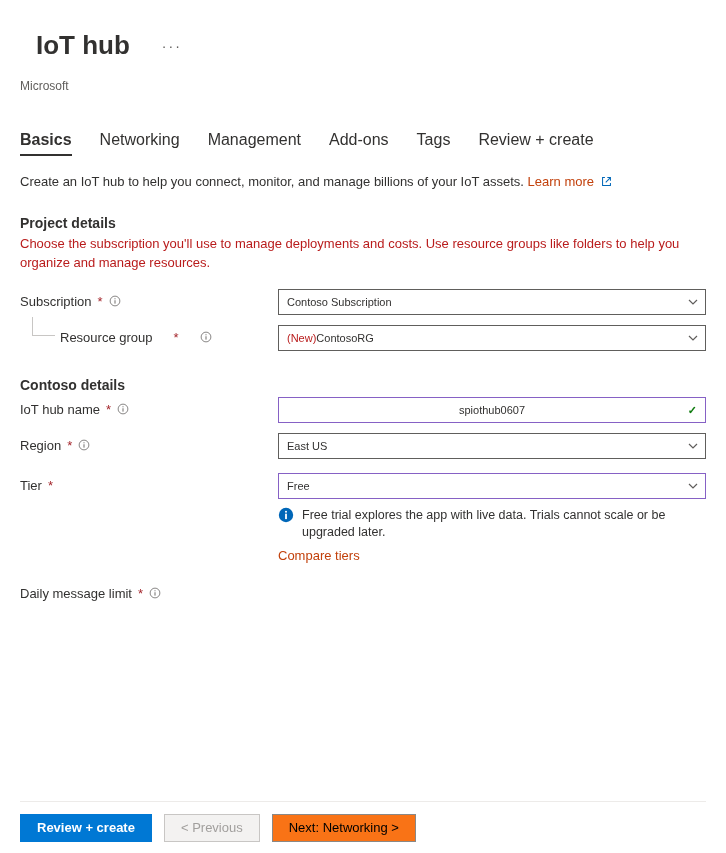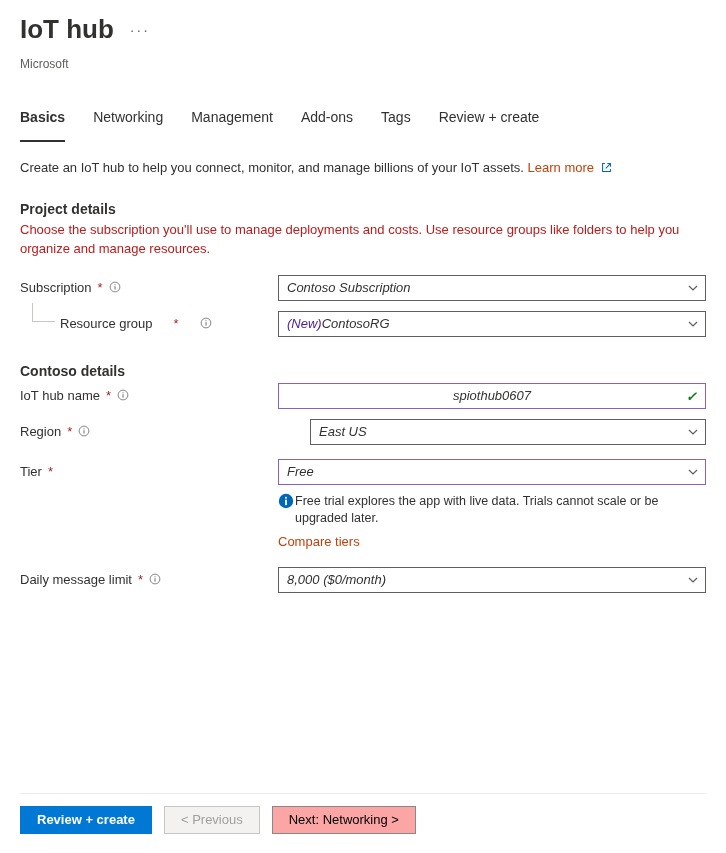--- a/index.html
+++ b/index.html
@@ -6,26 +6,26 @@
   body {
     margin: 0;
     padding: 14px 20px;
     font-family: "Segoe UI", Arial, sans-serif;
     font-size: 13px;
     color: #323130;
     background: #fff;
     width: 726px;
   }
   .header-row { display:flex; align-items:center; gap:12px; }
-  h1 { font-size: 26px; font-weight: 600; margin: 0; }
+  h1 { font-size: 26px; font-weight: 600; margin: 16px; }
   .dots { font-size: 14px; color:#605e5c; letter-spacing:2px; padding:0 4px; cursor:pointer; }
-  .pub { font-size: 12px; color:#605e5c; margin-top:12px; }
+  .pub { font-size: 12px; color:#605e5c; margin-top:2px; }
 
   .tabs { display:flex; gap:28px; margin-top:38px; border-bottom:0; }
-  .tab { font-size:14px; padding-bottom:15px; cursor:pointer; color:#323130; }
+  .tab { font-size:16px; padding-bottom:5px; cursor:pointer; color:#323130; }
   .tab.active { font-weight:600; border-bottom:2px solid #323130; }
   .intro { margin-top:18px; font-size:13px; }
   .link { color:#c2410c; text-decoration:none; cursor:pointer; }
   .ext-icon { width:11px; height:11px; display:inline-block; vertical-align:-1px; margin-left:3px; }
 
   h3.section { font-size:14px; font-weight:700; margin:26px 0 4px 0; }
   p.desc { margin:2px 0 16px 0; color:#b91c1c; line-height:1.45;}
 
   .form-row { display:flex; align-items:flex-start; margin-bottom:10px; }
   .indent { padding-left:40px; }
@@ -33,39 +33,39 @@
   .indent-marker::before {
     content:""; position:absolute; left:12px; top:-8px; width:22px; height:18px;
     border-left:1px solid #c8c6c4; border-bottom:1px solid #c8c6c4;
   }
   .label-col { width:258px; display:flex; align-items:center; gap:6px; font-size:13px; padding-top:5px;}
   .req { color:#a4262c; }
   .info-icon { width:12px; height:12px; color:#605e5c; cursor:pointer; }
   .field-col { flex:1; min-width:0; }
 
   .select-box, .input-box {
-    width:100%; height:26px; border:1px solid #605e5c; font-size:13px;
+    width:100%; height:26px; border:1px solid #605e5c; font-size:11px;
     display:flex; align-items:center; padding:0 8px;
-    position:relative; background:#fff; cursor:pointer;font-style:italic;
+    position:relative; background:#fff; cursor:pointer;
   }
   .input-box { cursor:text;justify-content:center; }
   .select-box.hl, .input-box.hl { border-color:#8661c5; }
   .chev { position:absolute; right:6px; top:50%; transform:translateY(-50%); color:#605e5c; }
   .check { position:absolute; right:8px; top:50%; transform:translateY(-50%); color:#107c10; font-weight:bold; }
-  .new-tag { color:#4c1d95; }
+  .new-tag { color:#b91c1c; }
   .sublink { font-size:13px; margin-top:6px; }
 
-  .info-callout { display:flex; gap:1px; margin-top:8px; font-size:12.5px; line-height:1.4; }
+  .info-callout { display:flex; gap:8px; margin-top:8px; font-size:12.5px; line-height:1.4; }
   .info-badge { width:16px; height:16px; flex:0 0 16px; }
 
   .footer {
     position:relative; margin-top:200px; padding-top:12px; border-top:1px solid #edebe9;
     display:flex; gap:12px;
   }
-  .btn { height:28px; padding:0 16px; font-size:13px; border:1px solid #8a8886; background:#fca5a5; cursor:pointer; display:inline-flex; align-items:center; }
+  .btn { height:28px; padding:0 16px; font-size:13px; border:1px solid #8a8886; background:#f97316; cursor:pointer; display:inline-flex; align-items:center; }
   .btn.primary { background:#0078d4; color:#fff; border-color:#0078d4; font-weight:600; }
   .btn.disabled { color:#a19f9d; background:#f3f2f1; border-color:#c8c6c4; cursor:default; }
 </style>
 </head>
 <body>
 
 <div class="header-row">
   <h1>IoT hub</h1>
   <span class="dots">···</span>
 </div>
@@ -147,21 +147,21 @@
       </svg>
   </div>
   <div class="field-col">
     <div class="input-box hl">
       <span>spiothub0607</span>
       <span class="check">✓</span>
     </div>
   </div>
 </div>
 
-<div class="form-row" style="margin-top:4px;gap:32px;">
+<div class="form-row" style="margin-top:4px;">
   <div class="label-col">
     <span>Region</span>
     <span class="req">*</span>
     <svg class="info-icon" viewBox="0 0 16 16">
         <circle cx="8" cy="8" r="6.5" fill="none" stroke="#605e5c"></circle>
         <circle cx="8" cy="5" r="0.8" fill="#605e5c"></circle>
         <rect x="7.4" y="7" width="1.2" height="4.5" fill="#605e5c"></rect>
       </svg>
   </div>
   <div class="field-col">
@@ -201,27 +201,19 @@
 <div class="form-row" style="margin-top:18px;">
   <div class="label-col">
     <span>Daily message limit</span>
     <span class="req">*</span>
     <svg class="info-icon" viewBox="0 0 16 16">
         <circle cx="8" cy="8" r="6.5" fill="none" stroke="#605e5c"></circle>
         <circle cx="8" cy="5" r="0.8" fill="#605e5c"></circle>
         <rect x="7.4" y="7" width="1.2" height="4.5" fill="#605e5c"></rect>
       </svg>
   </div>
-  <div class="field-col">
-    <div class="select-box">
-      <span>8,000 ($0/month)</span>
-      <svg class="chev" width="12" height="12" viewBox="0 0 12 12">
-          <path d="M2 4l4 4 4-4" fill="none" stroke="#605e5c" stroke-width="1.2"></path>
-        </svg>
-    </div>
-  </div>
 </div>
 
 <div class="footer">
   <button class="btn primary">Review + create</button>
   <button class="btn disabled">&lt; Previous</button>
   <button class="btn">Next: Networking &gt;</button>
 </div>
 
 </body></html>

